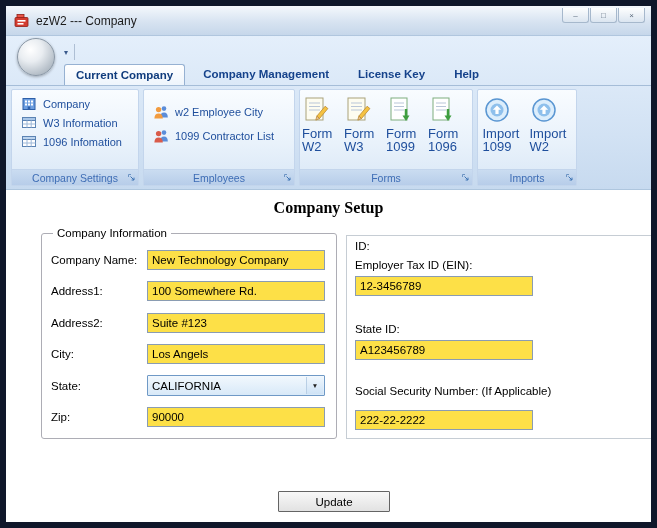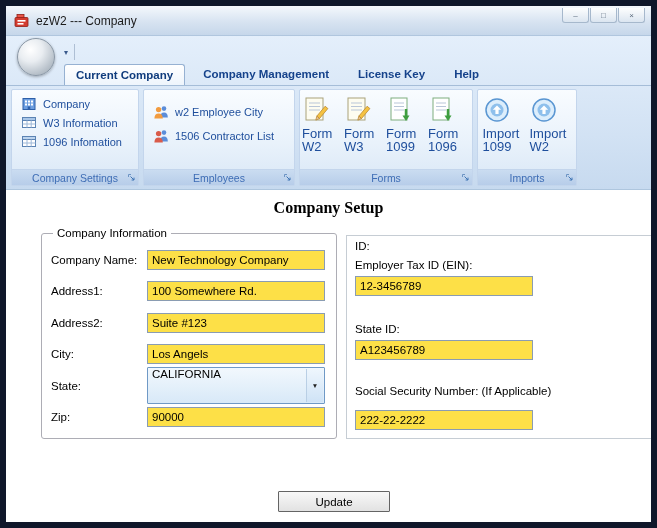--- a/index.html
+++ b/index.html
@@ -60,22 +60,22 @@
 
   fieldset.company-info { position:absolute; left:35px; top:37px; width:296px; height:212px;
     border:1px solid #adadb5; border-radius:3px; padding:5px 8px 0 9px; }
   fieldset.company-info legend { font-size:11.5px; color:#000; padding:0 4px; margin-left:2px; }
 
   .field-row { display:flex; align-items:center; height:31.5px; }
   .field-row label { width:96px; font-size:11.5px; color:#000; }
   .tbox { width:178px; height:20px; border:1px solid #8a9cb2; font-size:11.5px; padding:0 4px;
     font-family:"Liberation Sans", sans-serif; color:#000; background:#fde047; }
 
-  .combo { width:178px; height:37px; border:1px solid #6f99c6; border-radius:1px;
-    background:linear-gradient(#f2f8fd,#d8e9f8); display:flex; 
+  .combo { width:178px; height:21px; border:1px solid #6f99c6; border-radius:1px;
+    background:linear-gradient(#f2f8fd,#d8e9f8); display:flex; align-items:center;
     font-size:11.5px; padding-left:4px; position:relative; cursor:default; }
   .combo-value { flex:1; }
   .combo-arrow { position:absolute; right:1px; top:1px; bottom:1px; width:17px;
     display:flex; align-items:center; justify-content:center; font-size:6.5px; color:#222;
     border-left:1px solid #b9cfe5; background:linear-gradient(#eef6fd,#cfe3f6); }
 
   .id-box { position:absolute; left:340px; top:45px; width:308px; height:204px;
     border:1px solid #c6cdd4; padding:4px 8px; }
   .id-heading { font-size:11.5px; color:#000; margin-bottom:7px; }
   .id-label { display:block; font-size:11.5px; color:#000; margin-bottom:5px; }
@@ -192,21 +192,21 @@
           </div>
           <div class="small-item">
             <span class="icon16">
               <svg width="17" height="16" viewBox="0 0 17 16">
                 <circle cx="11" cy="4.6" r="2.3" fill="#5b8dd9"></circle>
                 <path d="M7.2 13.5 Q7.2 8.6 11 8.6 Q14.8 8.6 14.8 13.5 Z" fill="#5b8dd9"></path>
                 <circle cx="5.6" cy="5.6" r="2.7" fill="#d95b4a"></circle>
                 <path d="M1.4 14.6 Q1.4 9.4 5.6 9.4 Q9.8 9.4 9.8 14.6 Z" fill="#d95b4a"></path>
               </svg>
             </span>
-            <span>1506 Contractor List</span>
+            <span>1099 Contractor List</span>
           </div>
         </div>
         <div class="group-label">
           <span>Employees</span>
           <span class="launcher">
             <svg width="9" height="9" viewBox="0 0 9 9">
                 <path d="M1.5 4 V1.5 H4" fill="none" stroke="#6d94c4"></path>
                 <path d="M3.5 3.5 L7 7 M7 7 V4.6 M7 7 H4.6" fill="none" stroke="#3f74b4"></path>
               </svg>
           </span>

